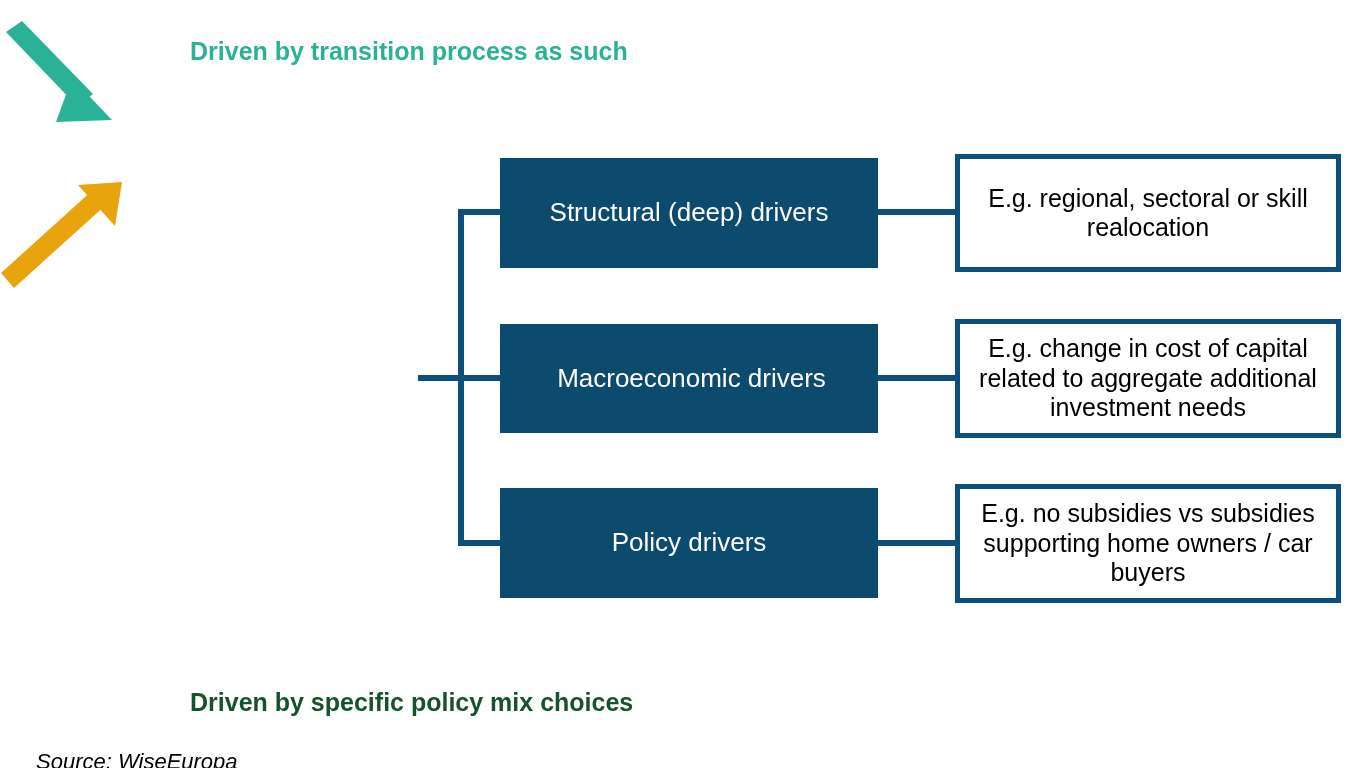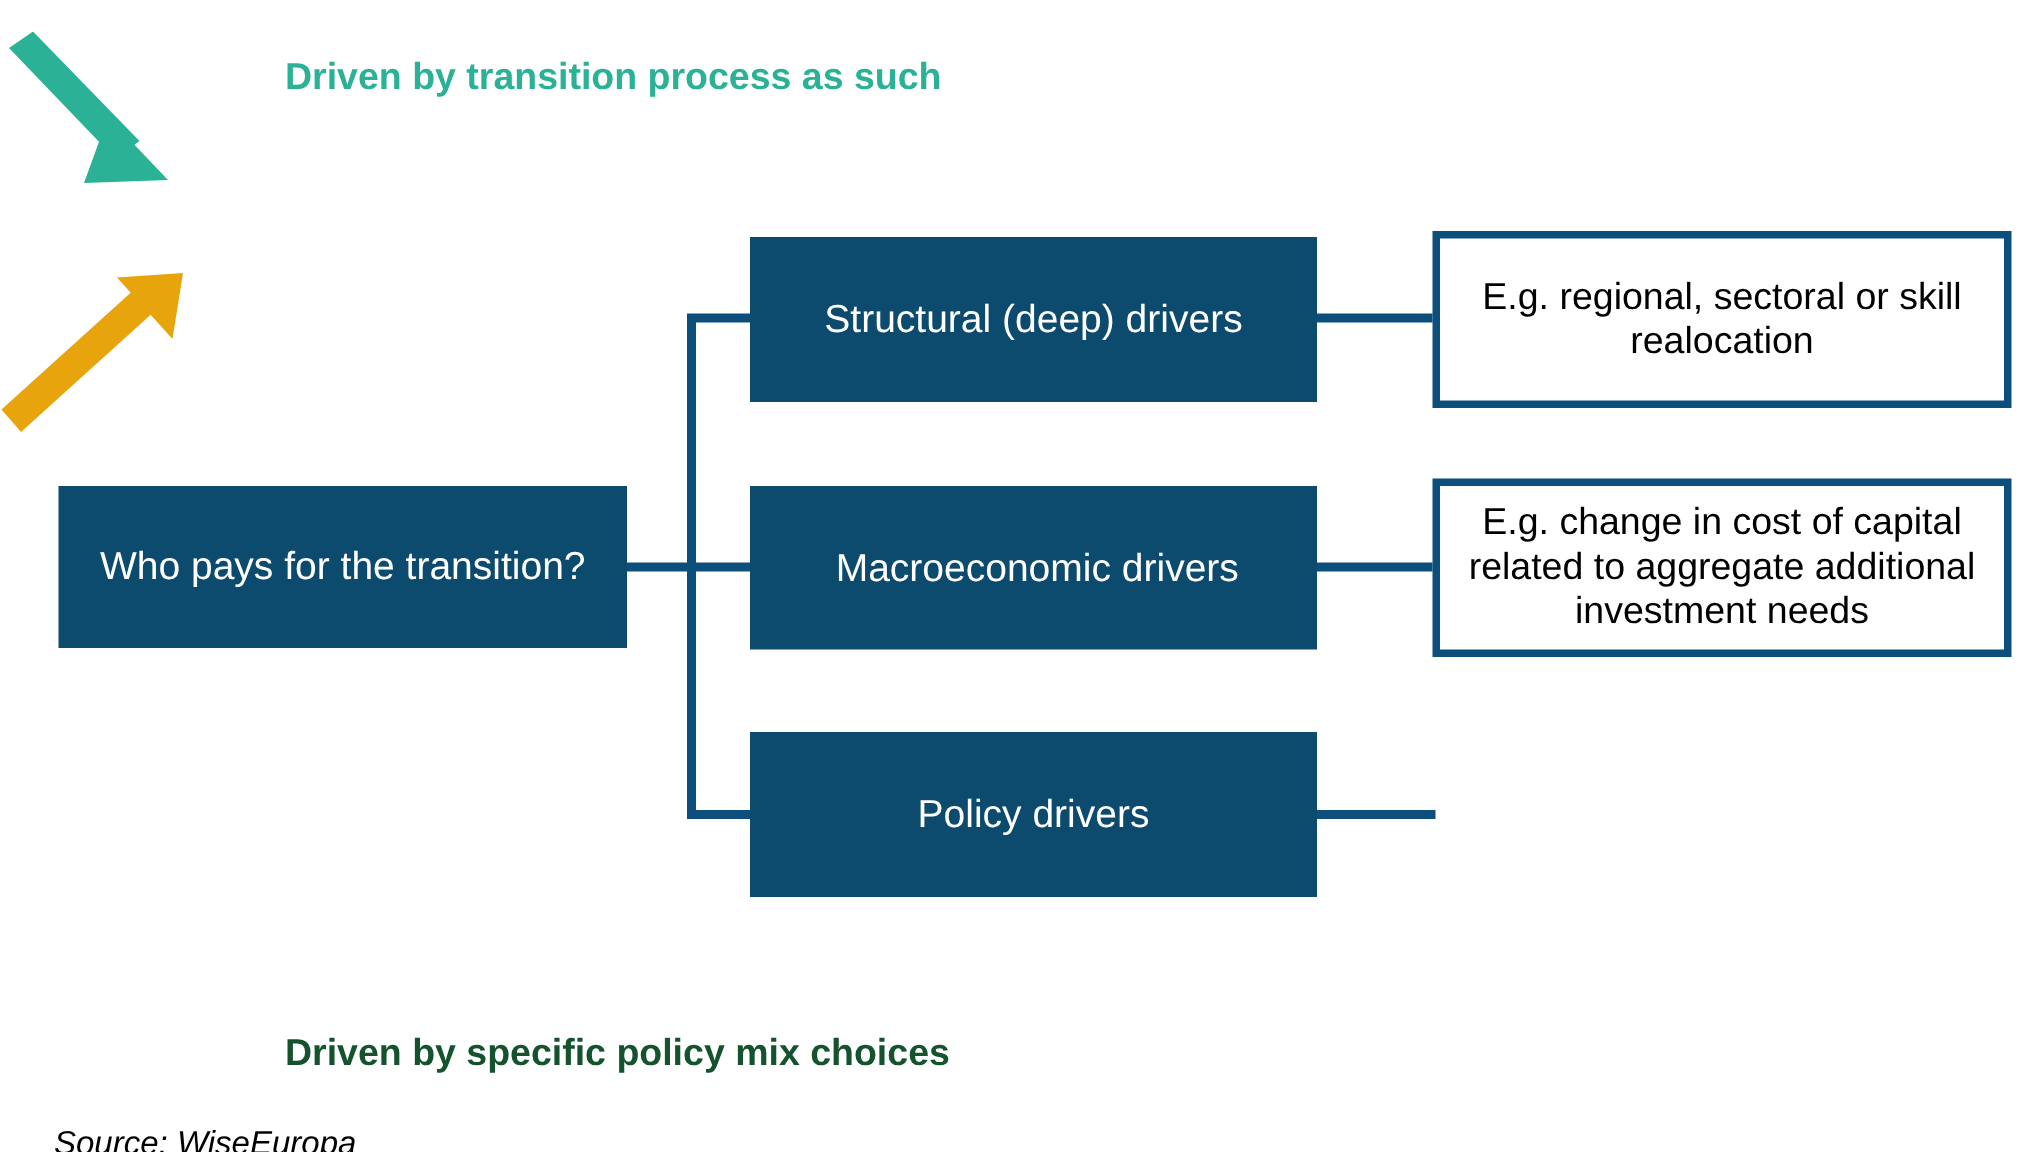--- a/index.html
+++ b/index.html
@@ -138,32 +138,32 @@
 
   <div class="conn" id="conn-root-stub"></div>
   <div class="conn" id="conn-trunk"></div>
   <div class="conn" id="conn-branch-top"></div>
   <div class="conn" id="conn-branch-mid"></div>
   <div class="conn" id="conn-branch-bot"></div>
   <div class="conn" id="conn-ex-top"></div>
   <div class="conn" id="conn-ex-mid"></div>
   <div class="conn" id="conn-ex-bot"></div>
 
-  <div class="box box-filled" id="box-root">Who pays for the transition?</div>
 
   <div class="box box-filled" id="box-structural">Structural (deep) drivers</div>
 
   <div class="box box-filled" id="box-macro">Macroeconomic drivers</div>
 
   <div class="box box-filled" id="box-policy">Policy drivers</div>
 
   <div class="box box-outlined" id="box-ex-macro">E.g. change in cost of capital related to aggregate additional investment needs</div>
 
   <div class="box box-outlined" id="box-ex-structural">E.g. regional, sectoral or skill realocation</div>
 
+  <div class="box box-outlined" id="box-ex-policy">E.g. no subsidies vs subsidies supporting home owners / car buyers</div>
 
   <div id="arrow-orange-wrap">
     <svg class="arrow-svg" width="140" height="155" viewBox="0 0 140 155">
       <g fill="#E8A40C">
         <polygon points="14,142 1,127 95,42 108,57"></polygon>
         <polygon points="78,39 122,36 115,80"></polygon>
       </g>
     </svg>
   </div>
 

